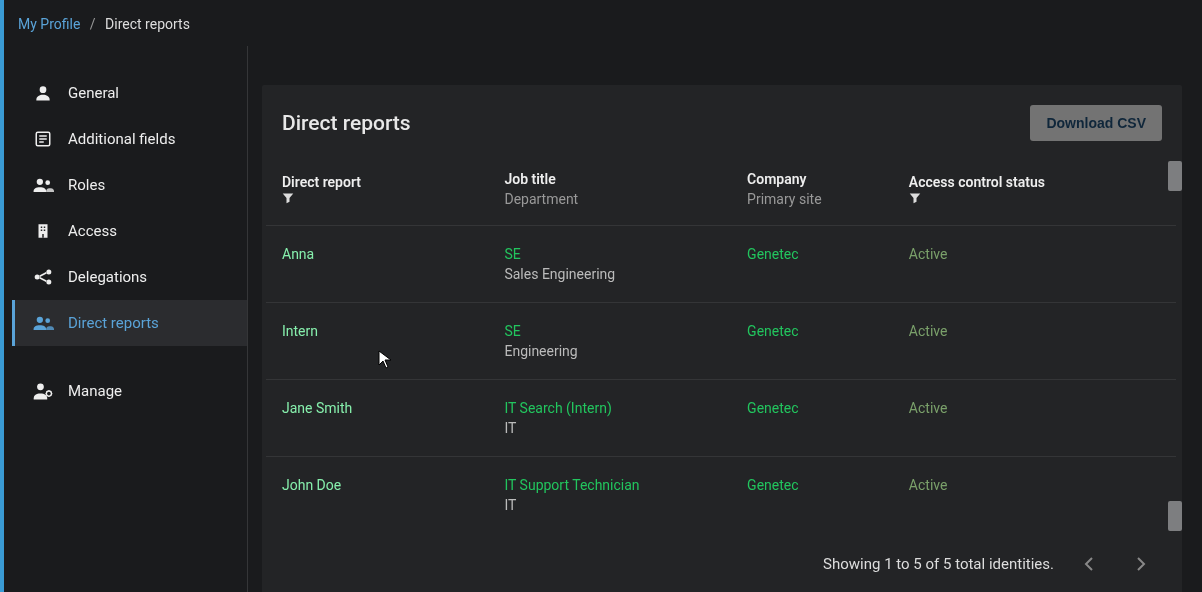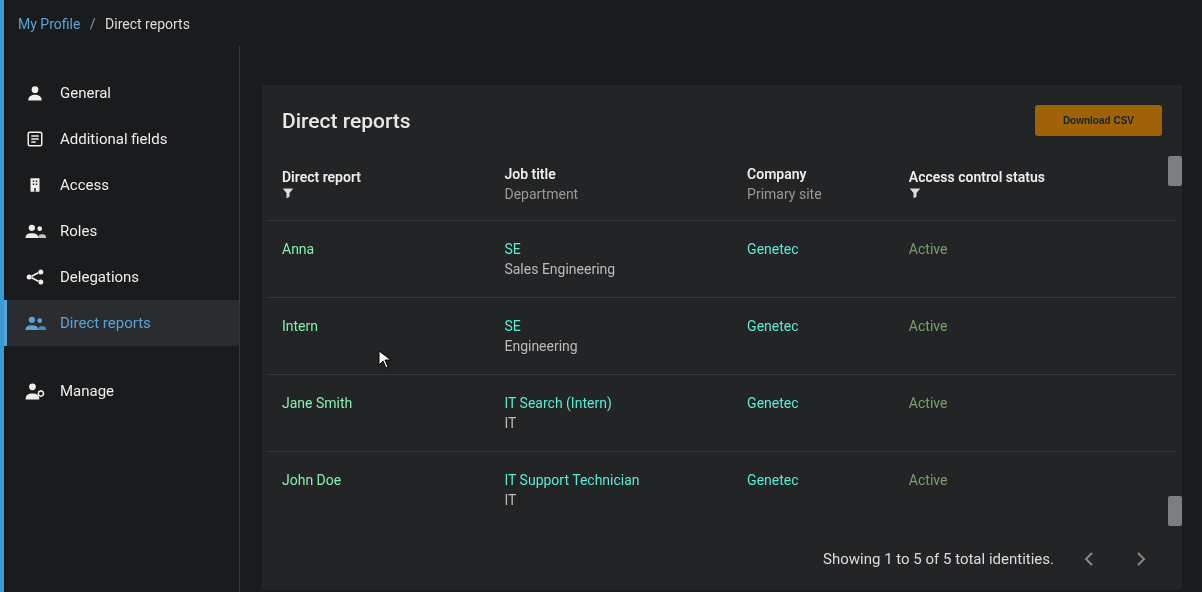--- a/index.html
+++ b/index.html
@@ -22,21 +22,21 @@
   position: absolute;
   top: 16px;
   left: 18px;
   font-size: 14px;
   color: #ddd;
 }
 .breadcrumb a { color: #5aa3d8; text-decoration: none; margin-top: 48px; }
 .breadcrumb .sep { margin: 0 6px; color: #999; }
 .sidebar {
   position: absolute;
-  left: 4px;
+  left: 12px;
   top: 46px;
   width: 236px;
   height: 546px;
   border-right: 1px solid #353638;
   padding-top: 24px;
 }
 .side-item {
   display: flex;
   align-items: center;
   height: 46px;
@@ -76,25 +76,25 @@
   display: flex;
   align-items: center;
   padding: 20px 20px 14px 20px;
 }
 .panel-title {
   font-size: 21px;
   font-weight: 500;
 }
 .download-btn {
   margin-left: auto;
-  background: #a16207;
+  background: #737373;
   color: #0f263a;
   border: none;
-  padding: 10px 28px;
-  font-size: 10px;
+  padding: 10px 16px;
+  font-size: 14px;
   font-weight: 600;
   border-radius: 3px;
   cursor: pointer;
 }
 .search-wrap {
   display: flex;
   align-items: center;
   margin-left: 30px;
   border-bottom: 1px solid #555;
   width: 250px;
@@ -165,21 +165,21 @@
 tbody tr {
   border-top: 1px solid #343537;
 }
 tbody td {
   padding: 20px 16px;
   font-size: 14px;
   vertical-align: top;
 }
 td .primary { color: #86efac; cursor: pointer; }
 td .secondary { display: block; color: #bbb; margin-top: 4px; }
-td .main-text { color: #5eead4; }
+td .main-text { color: #22c55e; }
 td .status { color: #7aa06a; }
 
 .footer {
   display: flex;
   align-items: center;
   justify-content: flex-end;
   padding: 14px 24px;
   font-size: 15px;
   color: #ddd;
 }
@@ -229,44 +229,44 @@
   <div class="side-item">
     <span class="icon">
       <svg width="18" height="18" viewBox="0 0 24 24" fill="#eee">
           <rect x="3" y="3" width="18" height="18" rx="2" fill="none" stroke="#eee" stroke-width="2"></rect>
           <rect x="7" y="7" width="10" height="2"></rect>
           <rect x="7" y="11" width="10" height="2"></rect>
           <rect x="7" y="15" width="6" height="2"></rect>
         </svg>
     </span>
     <span>Additional fields</span>
+  </div>
+  <div class="side-item">
+    <span class="icon">
+      <svg width="22" height="18" viewBox="0 0 28 20" fill="#eee">
+          <circle cx="10" cy="6" r="4"></circle>
+          <circle cx="20" cy="7" r="3"></circle>
+          <path d="M2 18c0-3 3-5 8-5s8 2 8 5v1H2z"></path>
+          <path d="M18 18c0-2 1-4 5-4s5 2 5 4v1h-10z" opacity="0.8"></path>
+        </svg>
+    </span>
+    <span>Roles</span>
   </div>
   <div class="side-item">
     <span class="icon">
       <svg width="18" height="18" viewBox="0 0 24 24" fill="#eee">
           <rect x="6" y="3" width="12" height="18"></rect>
           <rect x="9" y="6" width="2" height="2" fill="#232426"></rect>
           <rect x="13" y="6" width="2" height="2" fill="#232426"></rect>
           <rect x="9" y="10" width="2" height="2" fill="#232426"></rect>
           <rect x="13" y="10" width="2" height="2" fill="#232426"></rect>
           <rect x="11" y="16" width="2" height="5" fill="#232426"></rect>
         </svg>
     </span>
     <span>Access</span>
-  </div>
-  <div class="side-item">
-    <span class="icon">
-      <svg width="22" height="18" viewBox="0 0 28 20" fill="#eee">
-          <circle cx="10" cy="6" r="4"></circle>
-          <circle cx="20" cy="7" r="3"></circle>
-          <path d="M2 18c0-3 3-5 8-5s8 2 8 5v1H2z"></path>
-          <path d="M18 18c0-2 1-4 5-4s5 2 5 4v1h-10z" opacity="0.8"></path>
-        </svg>
-    </span>
-    <span>Roles</span>
   </div>
   <div class="side-item">
     <span class="icon">
       <svg width="20" height="18" viewBox="0 0 24 20" fill="#eee">
           <circle cx="5" cy="10" r="3"></circle>
           <circle cx="19" cy="4" r="3"></circle>
           <circle cx="19" cy="16" r="3"></circle>
           <line x1="8" y1="9" x2="16" y2="5" stroke="#eee" stroke-width="2"></line>
           <line x1="8" y1="11" x2="16" y2="15" stroke="#eee" stroke-width="2"></line>
         </svg>

